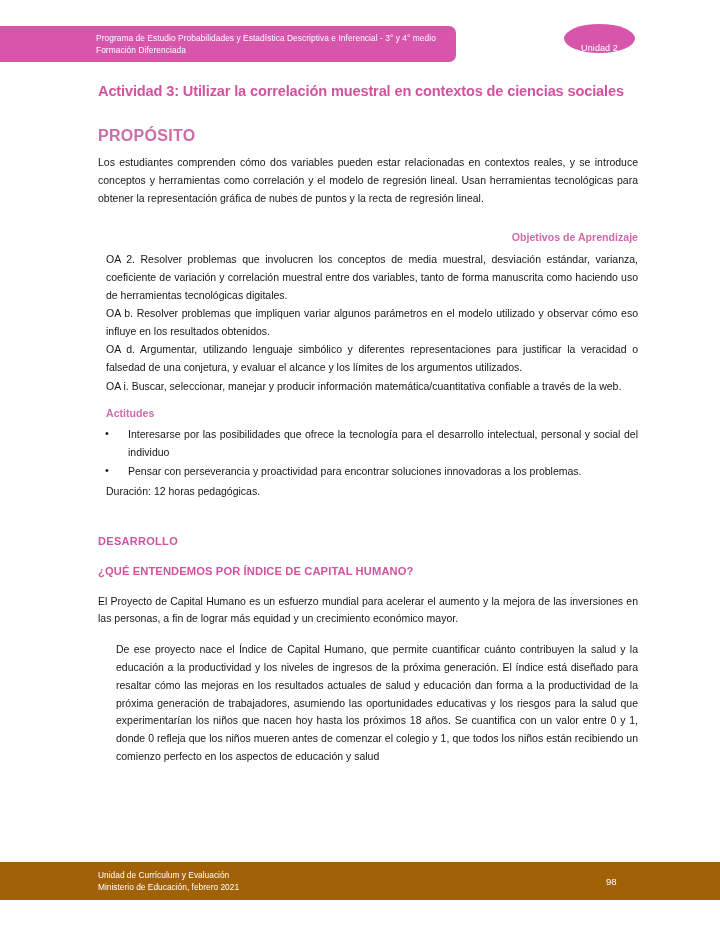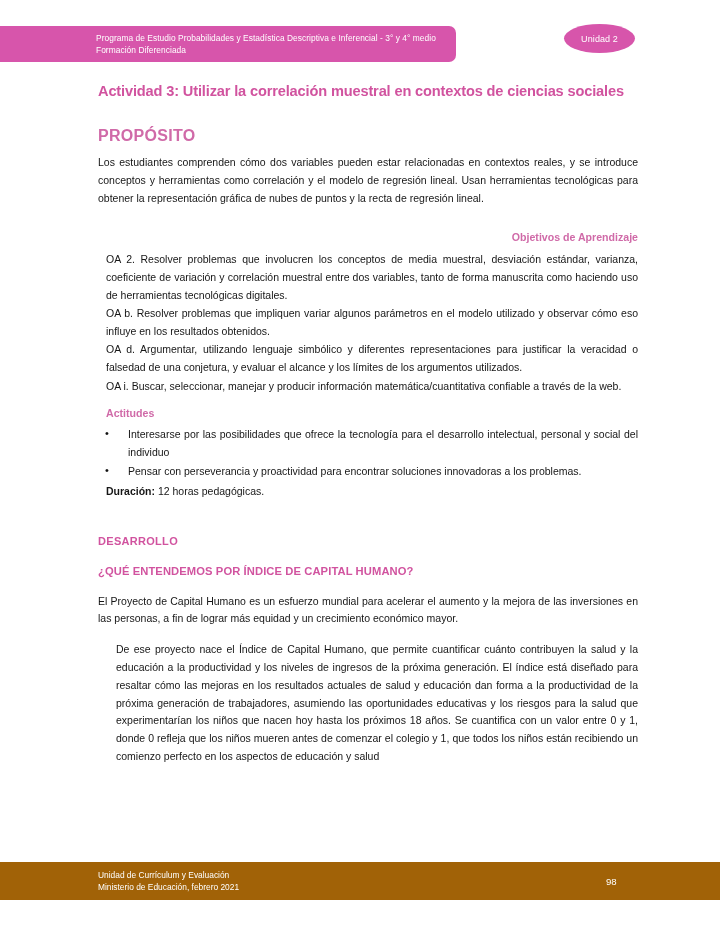--- a/index.html
+++ b/index.html
@@ -45,21 +45,21 @@
   }
   .unit-badge {
     position: absolute;
     left: 564px;
     top: 24px;
     width: 71px;
     height: 29px;
     background: #d755ab;
     border-radius: 50%;
     display: flex;
-    align-items: center;
+    align-items: flex-end;
     justify-content: center;
   }
   .unit-badge span {
     color: #ffffff;
     font-size: 9px;
     letter-spacing: 0.1px;
   }
 
   
   .content {
@@ -145,21 +145,21 @@
     font-size: 11px;
     color: #111;
   }
   .duration {
     font-size: 10.5px;
     line-height: 17.6px;
     margin: 1px 0 0 0;
     padding-left: 8px;
     color: #161616;
   }
-  .duration b { font-weight: bold; text-align: center; }
+  .duration b { font-weight: normal; text-align: center; }
 
   .desarrollo-label {
     color: #d1539f;
     font-size: 11px;
     font-weight: bold;
     letter-spacing: 0.3px;
     margin: 34px 0 18px 0;
   }
   .question-heading {
     color: #d1539f;

